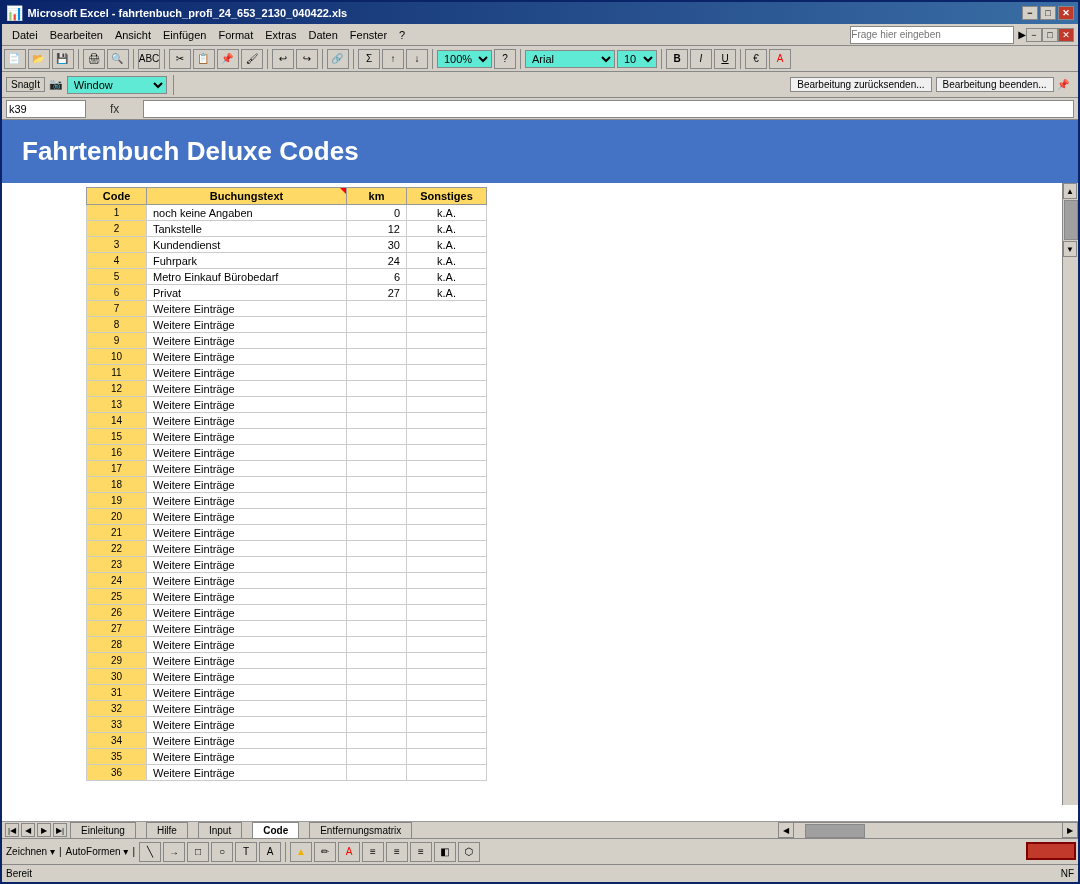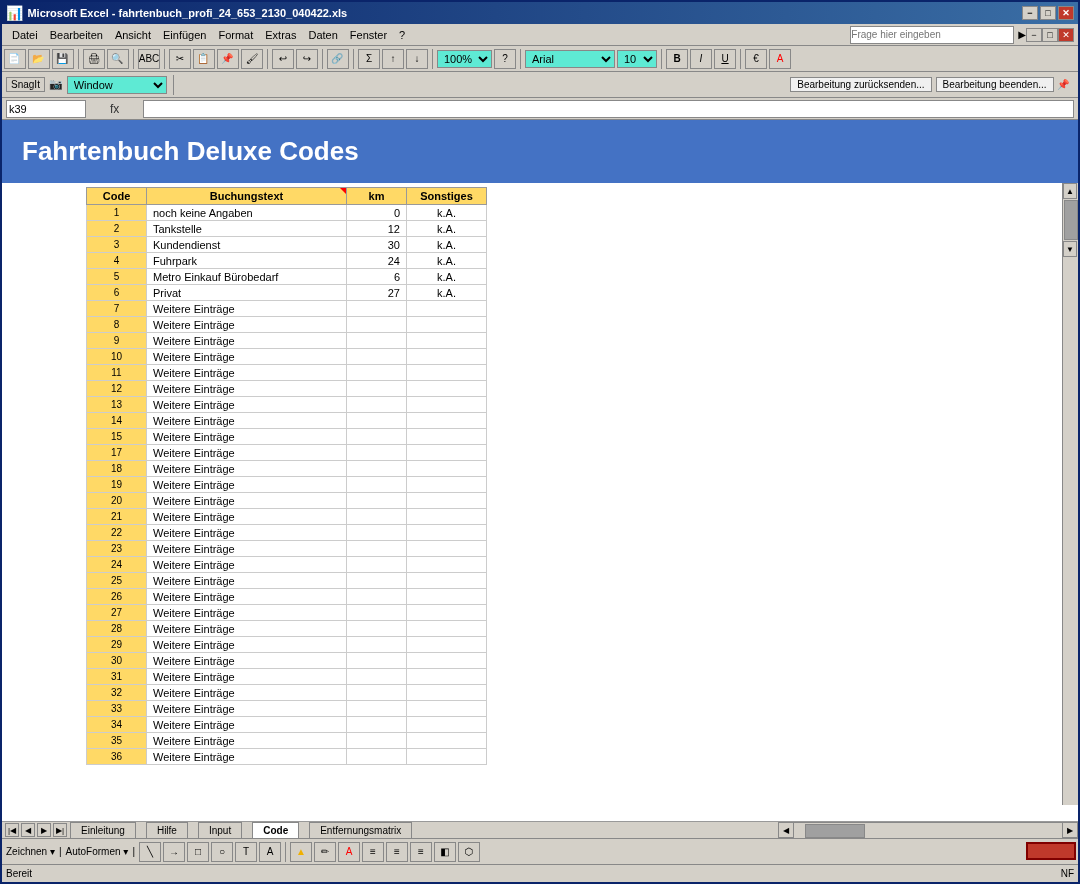--- a/index.html
+++ b/index.html
@@ -475,20 +475,26 @@
                 <td class="km-col"></td>
                 <td class="sonstiges-col"></td>
               </tr>
               <tr>
                 <td class="code-col">15</td>
                 <td>Weitere Einträge</td>
                 <td class="km-col"></td>
                 <td class="sonstiges-col"></td>
               </tr>
               <tr>
+                <td class="code-col">16</td>
+                <td>Weitere Einträge</td>
+                <td class="km-col"></td>
+                <td class="sonstiges-col"></td>
+              </tr>
+              <tr>
                 <td class="code-col">17</td>
                 <td>Weitere Einträge</td>
                 <td class="km-col"></td>
                 <td class="sonstiges-col"></td>
               </tr>
               <tr>
                 <td class="code-col">18</td>
                 <td>Weitere Einträge</td>
                 <td class="km-col"></td>
                 <td class="sonstiges-col"></td>

